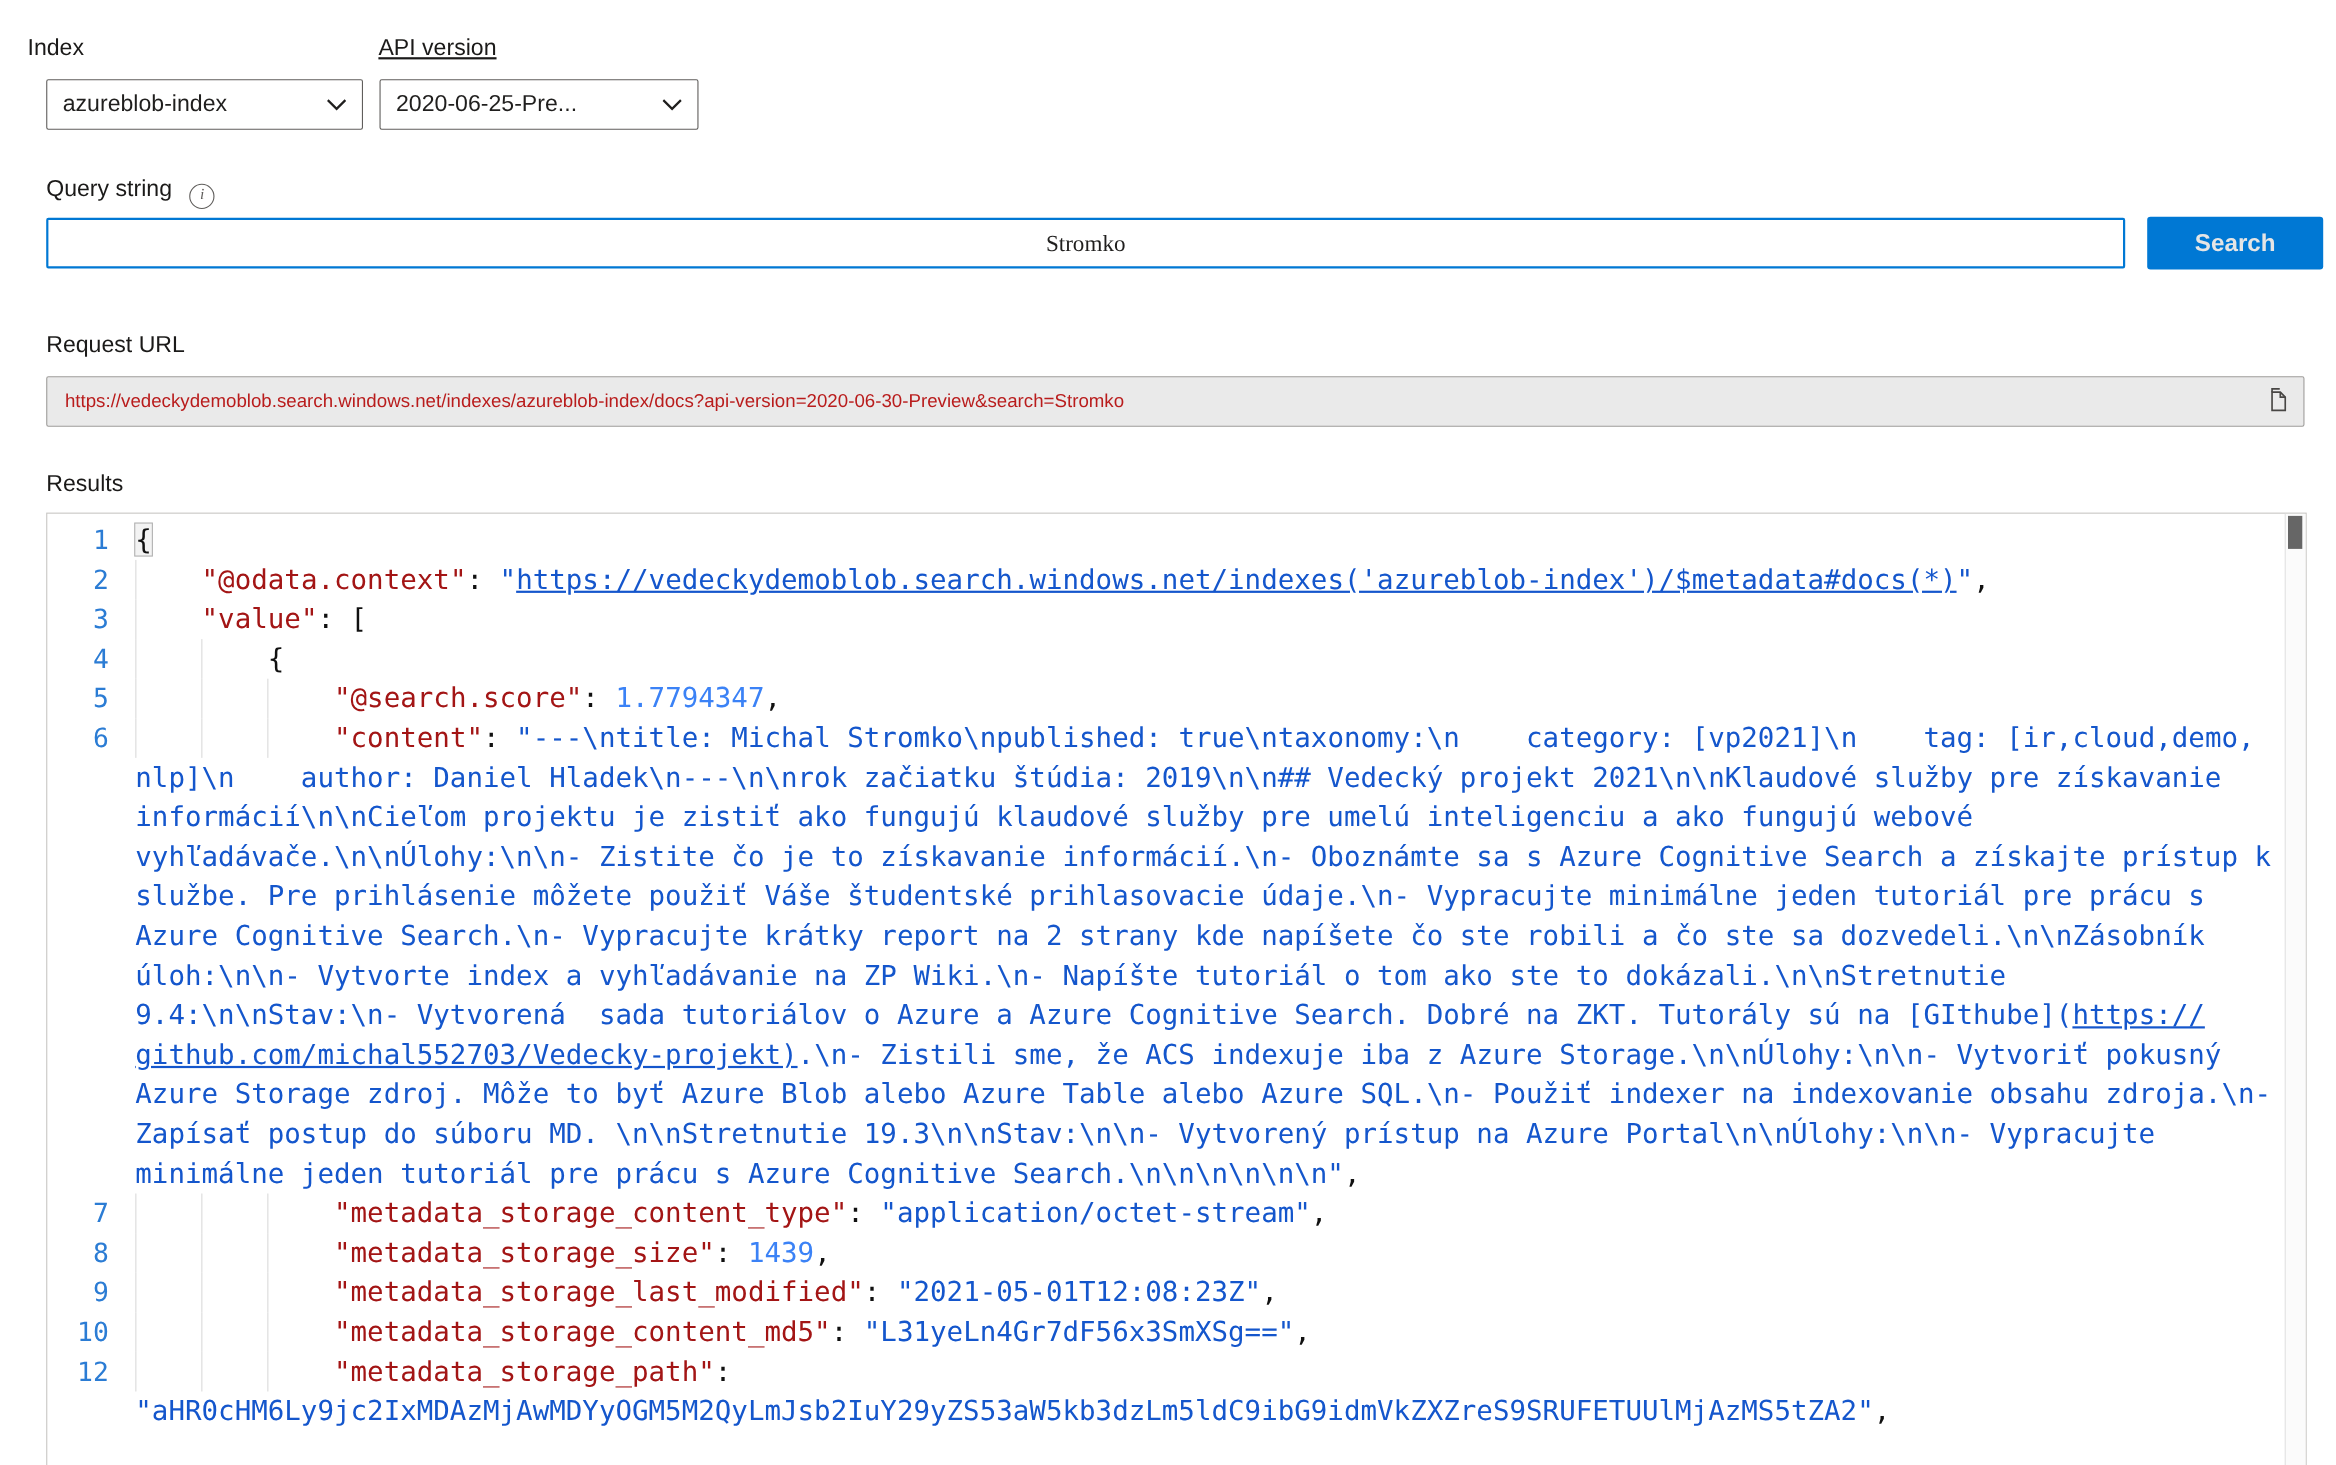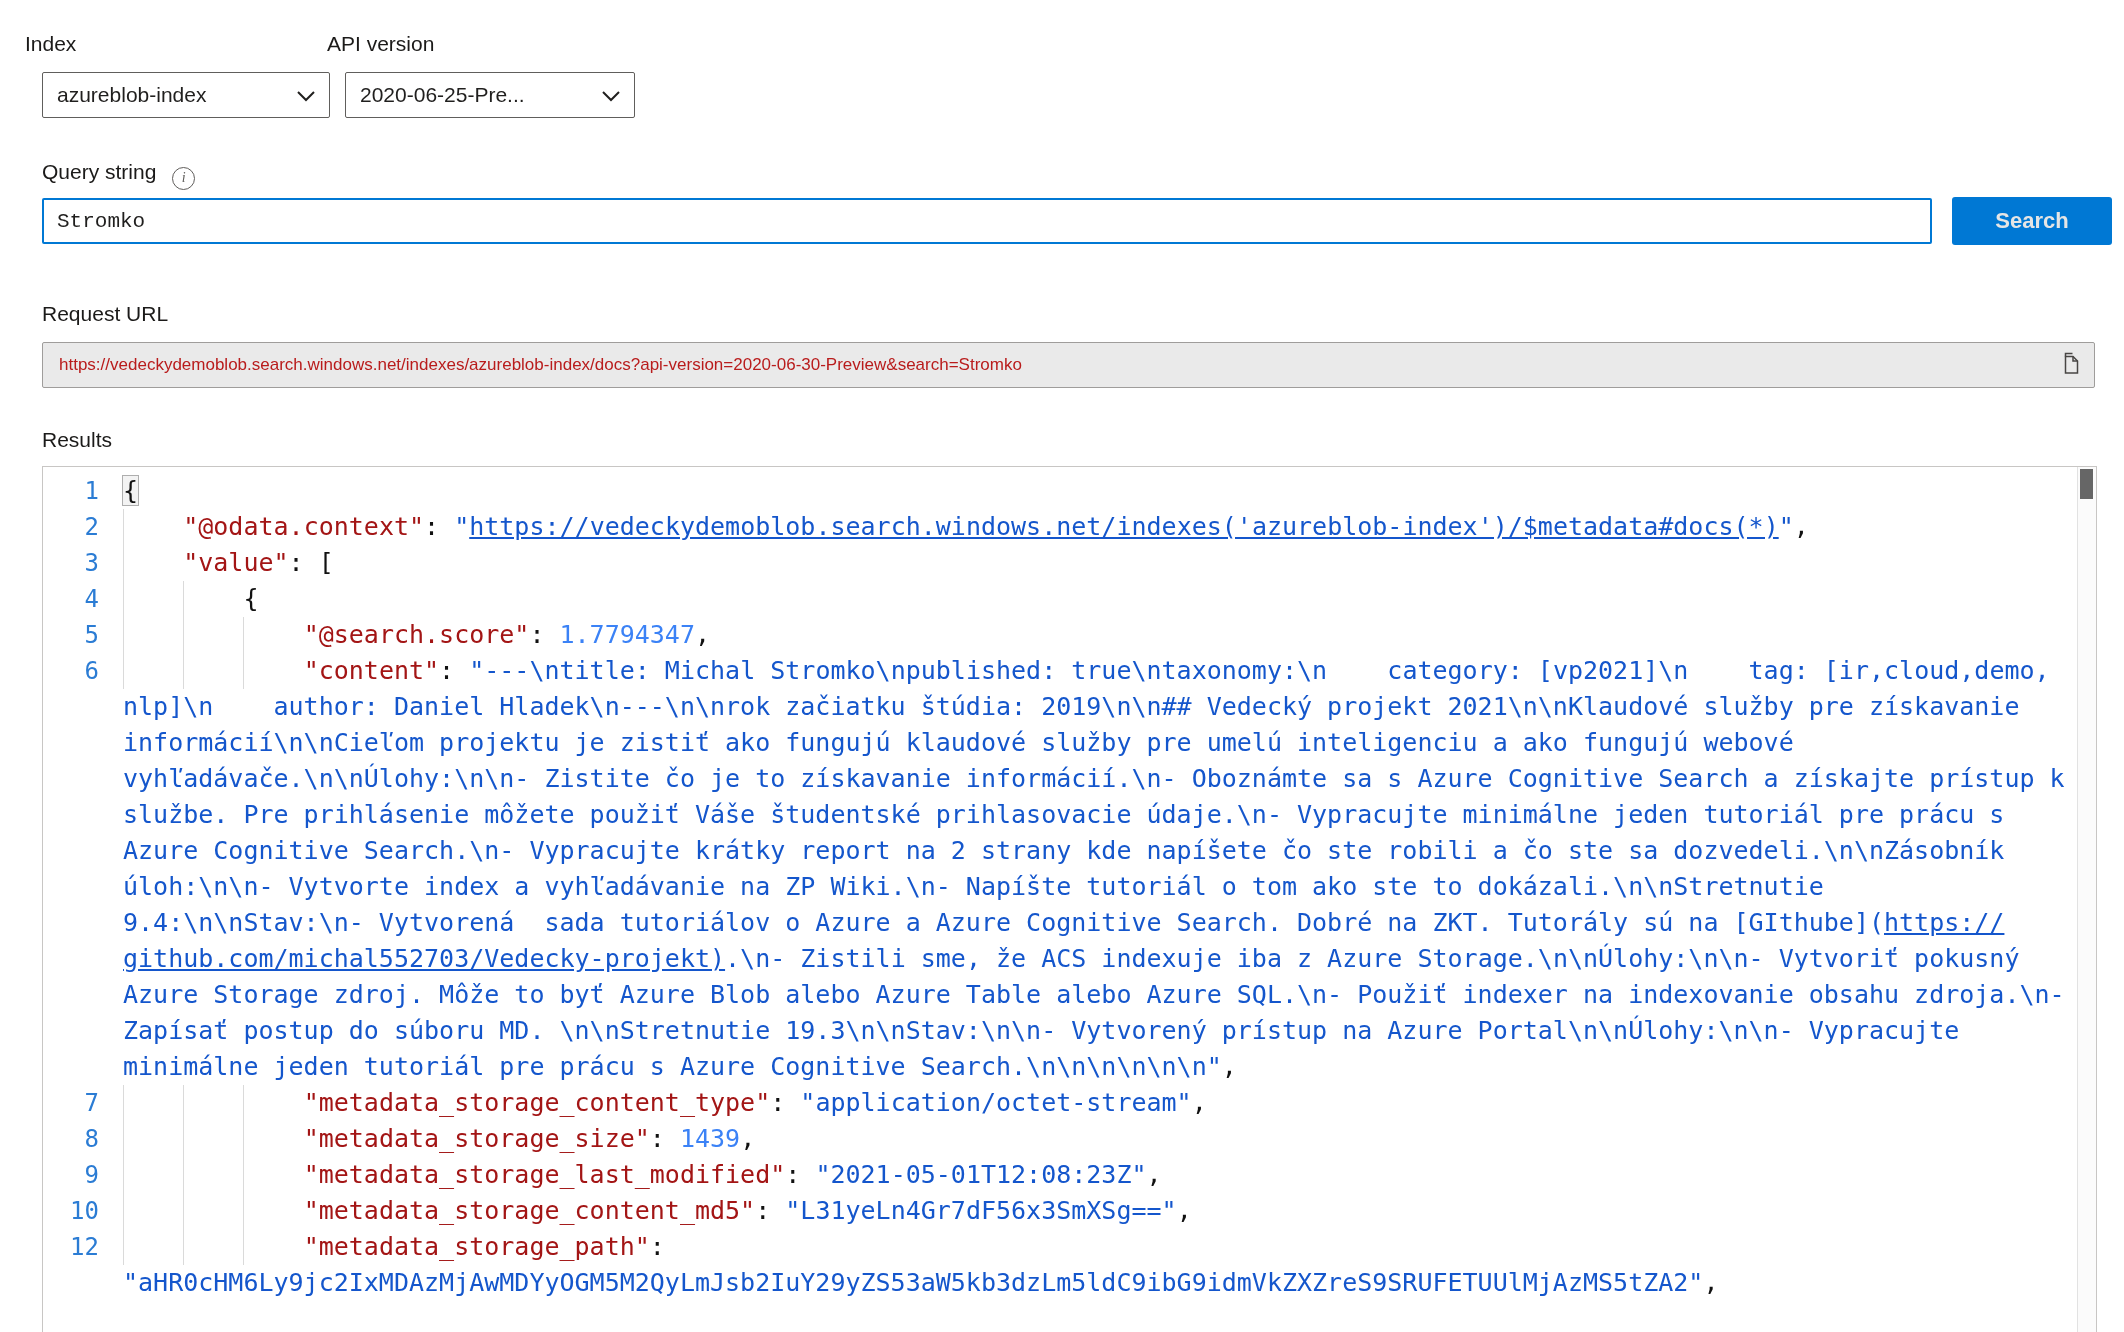--- a/index.html
+++ b/index.html
@@ -10,22 +10,22 @@
   .label{font-size:21px;color:#1b1a19;}
 
   
   .dropdown{box-sizing:border-box;height:46px;border:1px solid #605e5c;border-radius:2px;
             background:#fff;display:flex;align-items:center;justify-content:space-between;
             padding:0 14px;font-size:21px;cursor:pointer;}
   .chev{flex:0 0 auto;margin-left:12px;}
 
   
   #query-input{box-sizing:border-box;width:1890px;height:46px;border:2px solid #0078d4;
-               border-radius:2px;font-size:21px;padding:0 13px;color:#201f1e;outline:none;
-               font-family:Liberation Mono, monospace;}
+               border-radius:2px;font-size:21px;padding:0 1px;color:#201f1e;outline:none;
+               font-family:Liberation Serif, serif;text-align:center;}
   #search-btn{box-sizing:border-box;width:160px;height:48px;background:#0078d4;color:#e5e5e5;
               border:none;border-radius:3px;font-size:22px;font-weight:700;cursor:pointer;
               display:flex;align-items:center;justify-content:center;
               font-family:"Liberation Sans",sans-serif;}
 
   .info-badge{display:inline-flex;align-items:center;justify-content:center;width:21px;height:21px;
               border:1.5px solid #5f5d5b;border-radius:50%;font-size:14px;color:#5f5d5b;
               margin-left:10px;vertical-align:-3px;font-family:"Liberation Serif",serif;font-style:italic;}
 
   
@@ -55,21 +55,21 @@
 
   
   #v-scrollbar{position:absolute;top:0;right:0;bottom:0;width:18px;background:#fbfbfb;
                border-left:1px solid #e2e2e2;}
   #v-scroll-thumb{position:absolute;top:2px;left:2px;width:13px;height:30px;background:#666;}
 </style>
 </head>
 <body>
 
 <div class="abs label" style="left:25px;top:32px;">Index</div>
-<div class="abs label" style="left:327px;top:32px;">API version</div>
+<div class="abs label" style="left:344px;top:32px;text-decoration:underline;">API version</div>
 
 <div class="abs dropdown" style="left:42px;top:72px;width:288px;">
   <span>azureblob-index</span>
   <span class="chev">
     <svg width="18" height="11" viewBox="0 0 18 11">
         <polyline points="1,1 9,9 17,1" fill="none" stroke="#201f1e" stroke-width="2"></polyline>
       </svg>
   </span>
 </div>
 <div class="abs dropdown" style="left:345px;top:72px;width:290px;">

